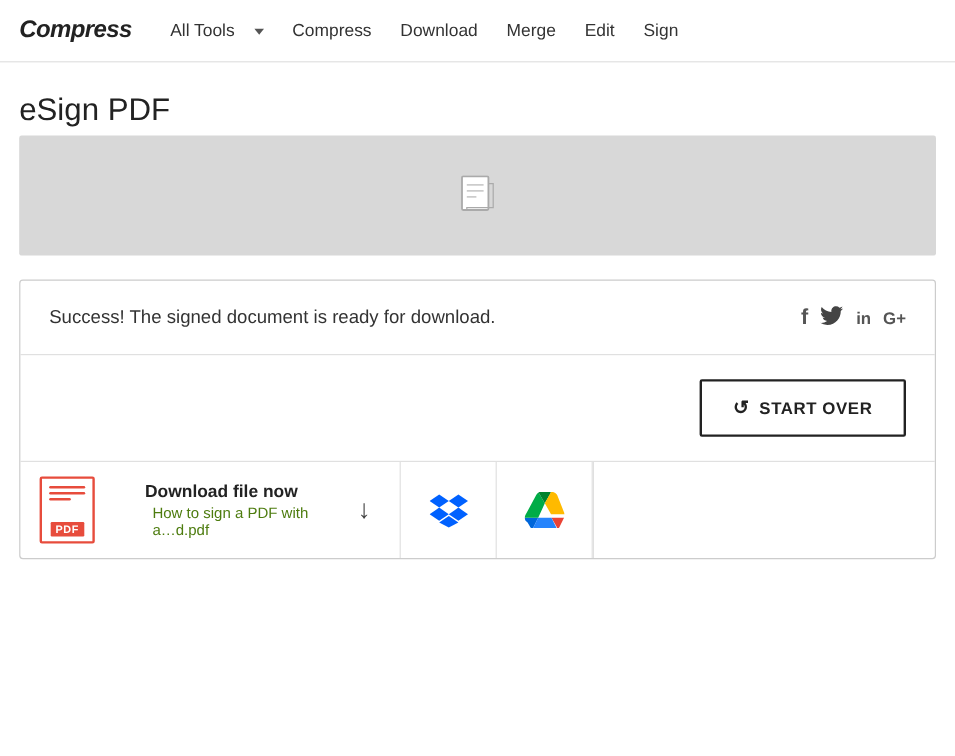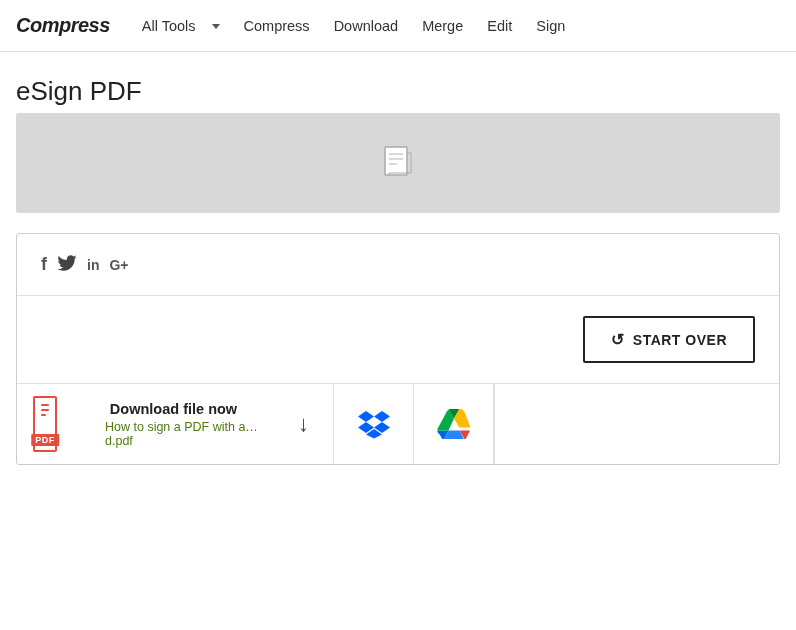--- a/index.html
+++ b/index.html
@@ -158,21 +158,21 @@
     }
     .download-main {
       display: flex;
       align-items: center;
       flex: 1;
       padding: 12px 16px;
       gap: 12px;
       border-right: 1px solid #e0e0e0;
     }
     .pdf-icon-box {
-      width: 24px;
+      width: 46px;
       height: 56px;
       position: relative;
       flex-shrink: 0;
     }
     .pdf-icon-box .pdf-doc {
       width: 100%;
       height: 100%;
       background: #fff;
       border: 2px solid #e74c3c;
       border-radius: 2px;
@@ -292,20 +292,21 @@
         <line x1="5" y1="13" x2="19" y2="13" stroke="#ccc" stroke-width="1.5"></line>
         <line x1="5" y1="18" x2="13" y2="18" stroke="#ccc" stroke-width="1.5"></line>
         <path d="M23 7 L27 7 L27 27 L5 27 L5 29" stroke="#aaa" stroke-width="1" fill="none"></path>
       </svg>
     </div>
   </div>
 
   <div class="success-box">
 
     <div class="success-top">
+      <span class="success-text">Success! The signed document is ready for download.</span>
       <div class="social-icons">
         <span class="social-icon" style="font-size:18px; font-style:normal; font-weight:900;">f</span>
         <span class="social-icon" style="font-size:14px;">
           
           <svg width="20" height="16" viewBox="0 0 24 20" fill="#444">
             <path d="M24 2.557a9.83 9.83 0 0 1-2.828.775 4.932 4.932 0 0 0 2.165-2.724 9.864 9.864 0 0 1-3.127 1.195 4.916 4.916 0 0 0-3.594-1.555c-2.719 0-4.923 2.206-4.923 4.926 0 .386.044.762.127 1.124C7.728 6.09 4.1 4.13 1.671 1.149a4.928 4.928 0 0 0-.666 2.477c0 1.71.87 3.213 2.188 4.096a4.904 4.904 0 0 1-2.228-.616v.061c0 2.385 1.693 4.374 3.946 4.827a4.935 4.935 0 0 1-2.224.084 4.928 4.928 0 0 0 4.6 3.419A9.867 9.867 0 0 1 0 17.54a13.94 13.94 0 0 0 7.548 2.212c9.057 0 14.009-7.503 14.009-14.01 0-.213-.005-.426-.014-.637A10.012 10.012 0 0 0 24 2.557z"></path>
           </svg>
         </span>
         <span class="social-icon" style="font-size:14px; font-weight:900;">in</span>
         <span class="social-icon" style="font-size:14px; font-weight:900;">G+</span>

